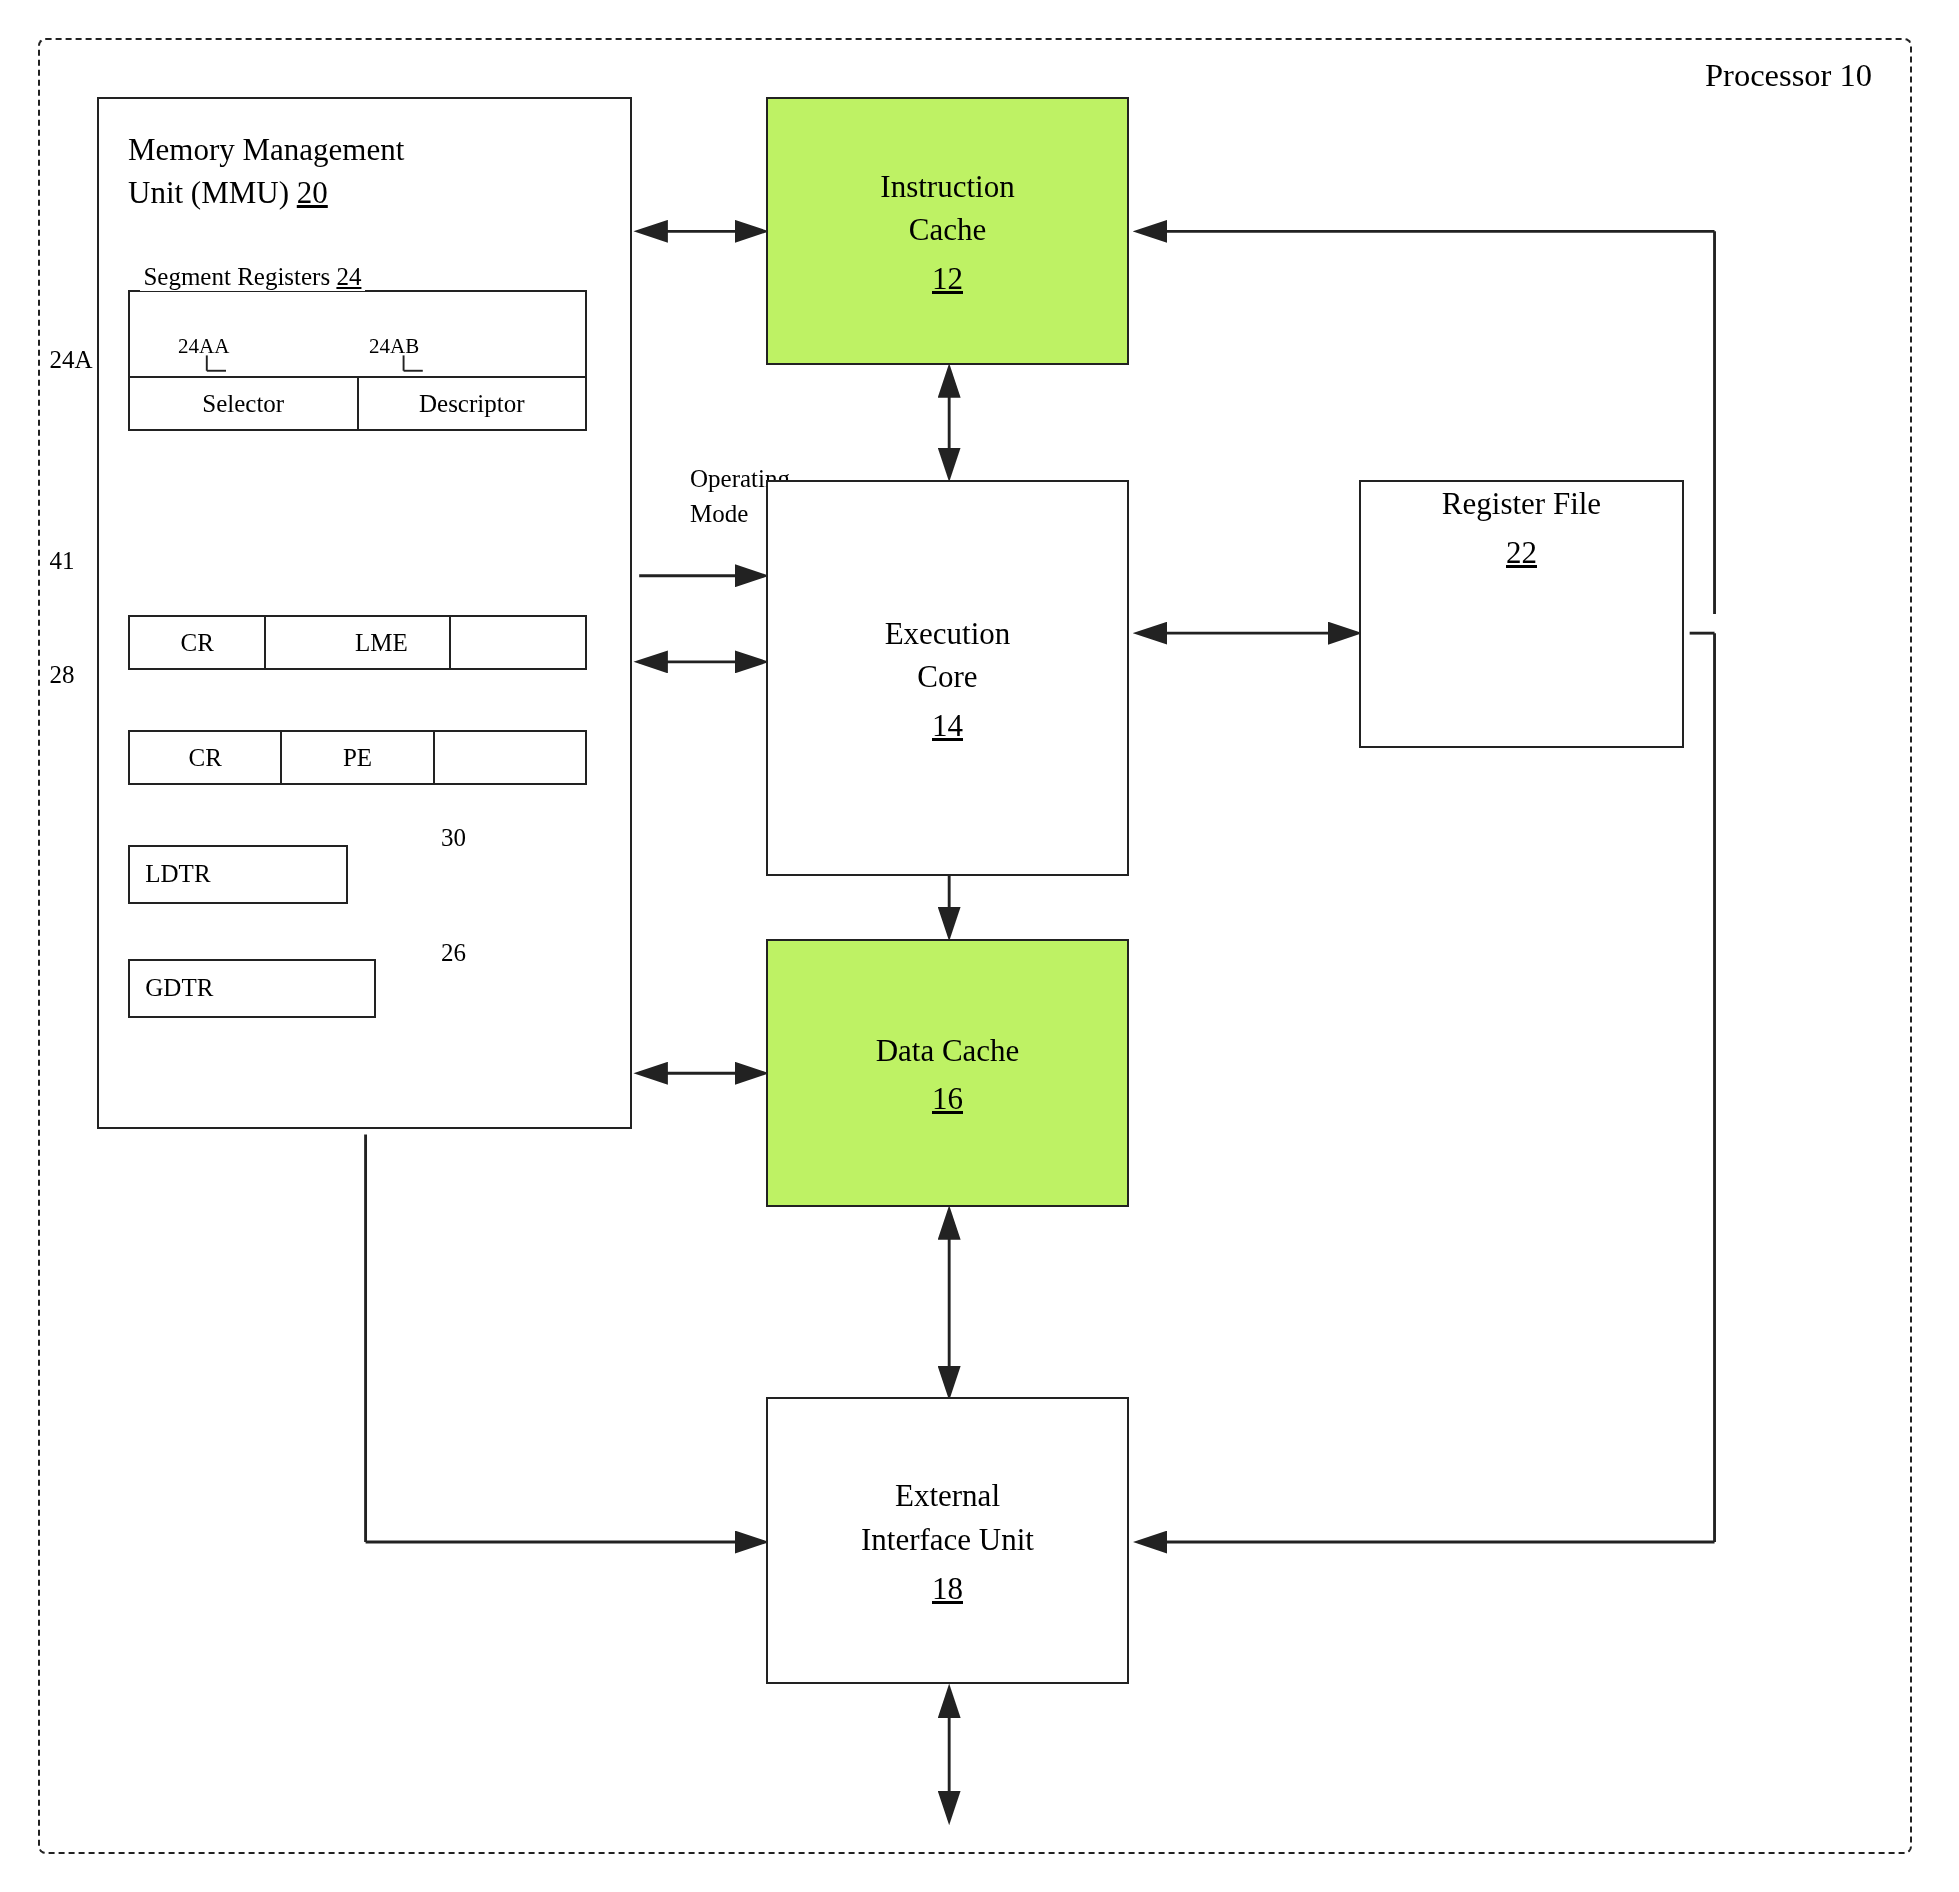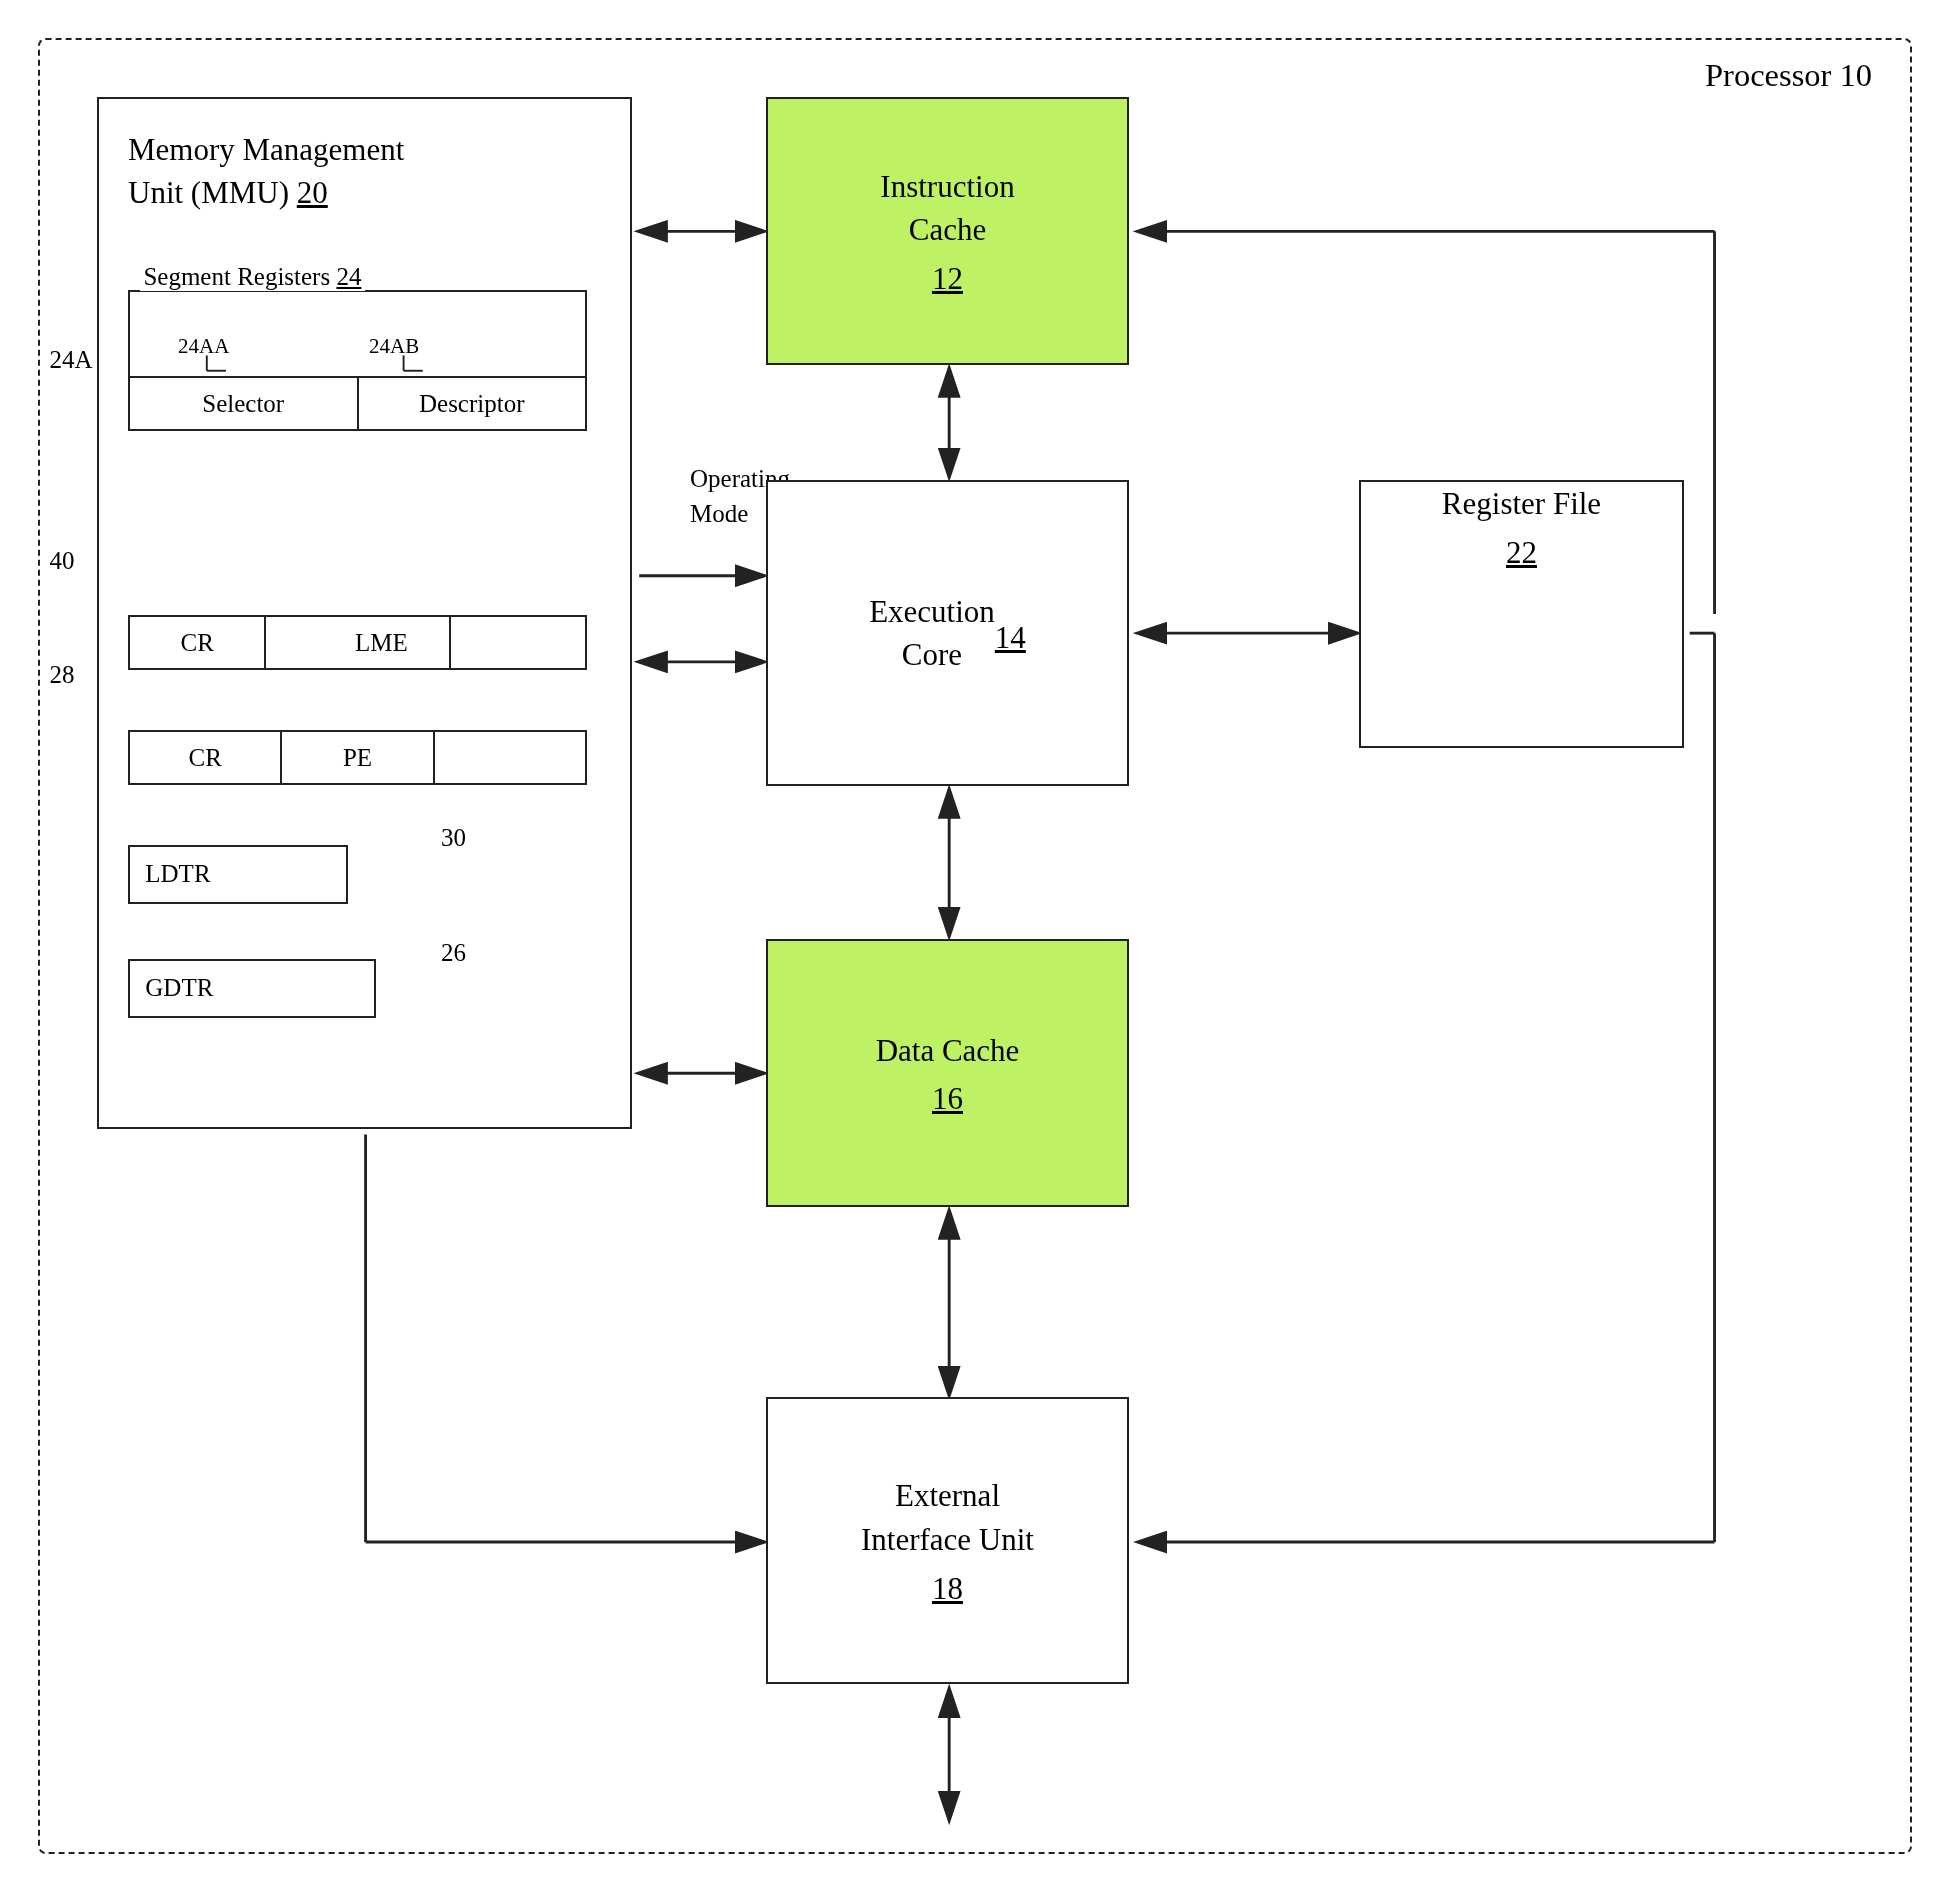--- a/index.html
+++ b/index.html
@@ -141,25 +141,25 @@
       align-items: center;
       justify-content: center;
     }
 
     
     .exec-core-box {
       position: absolute;
       top: 440px;
       left: 726px;
       width: 363px;
-      height: 306px;
-      border: 2.9px solid #222;
-      background: #fff;
-      display: flex;
-      flex-direction: row;
+      height: 396px;
+      border: 2.9px solid #222;
+      background: #fff;
+      display: flex;
+      flex-direction: column;
       align-items: center;
       justify-content: center;
     }
 
     
     .data-cache-box {
       position: absolute;
       top: 899px;
       left: 726px;
       width: 363px;
@@ -372,21 +372,21 @@
       <span>LDTR</span>
     </div>
 
     <div class="gdtr-box">
       <span>GDTR</span>
     </div>
 
   </div>
 
   <div class="label-24a">24A</div>
-  <div class="label-26">40</div>
+  <div class="label-26">41</div>
   <div class="label-28">28</div>
 
   <div style="position:absolute; top:784px; left:401px; font-size:25px;">30</div>
 
   <div style="position:absolute; top:899px; left:401px; font-size:25px;">26</div>
 
   <div class="op-mode-label">
     <span>Operating
 Mode</span>
   </div>

